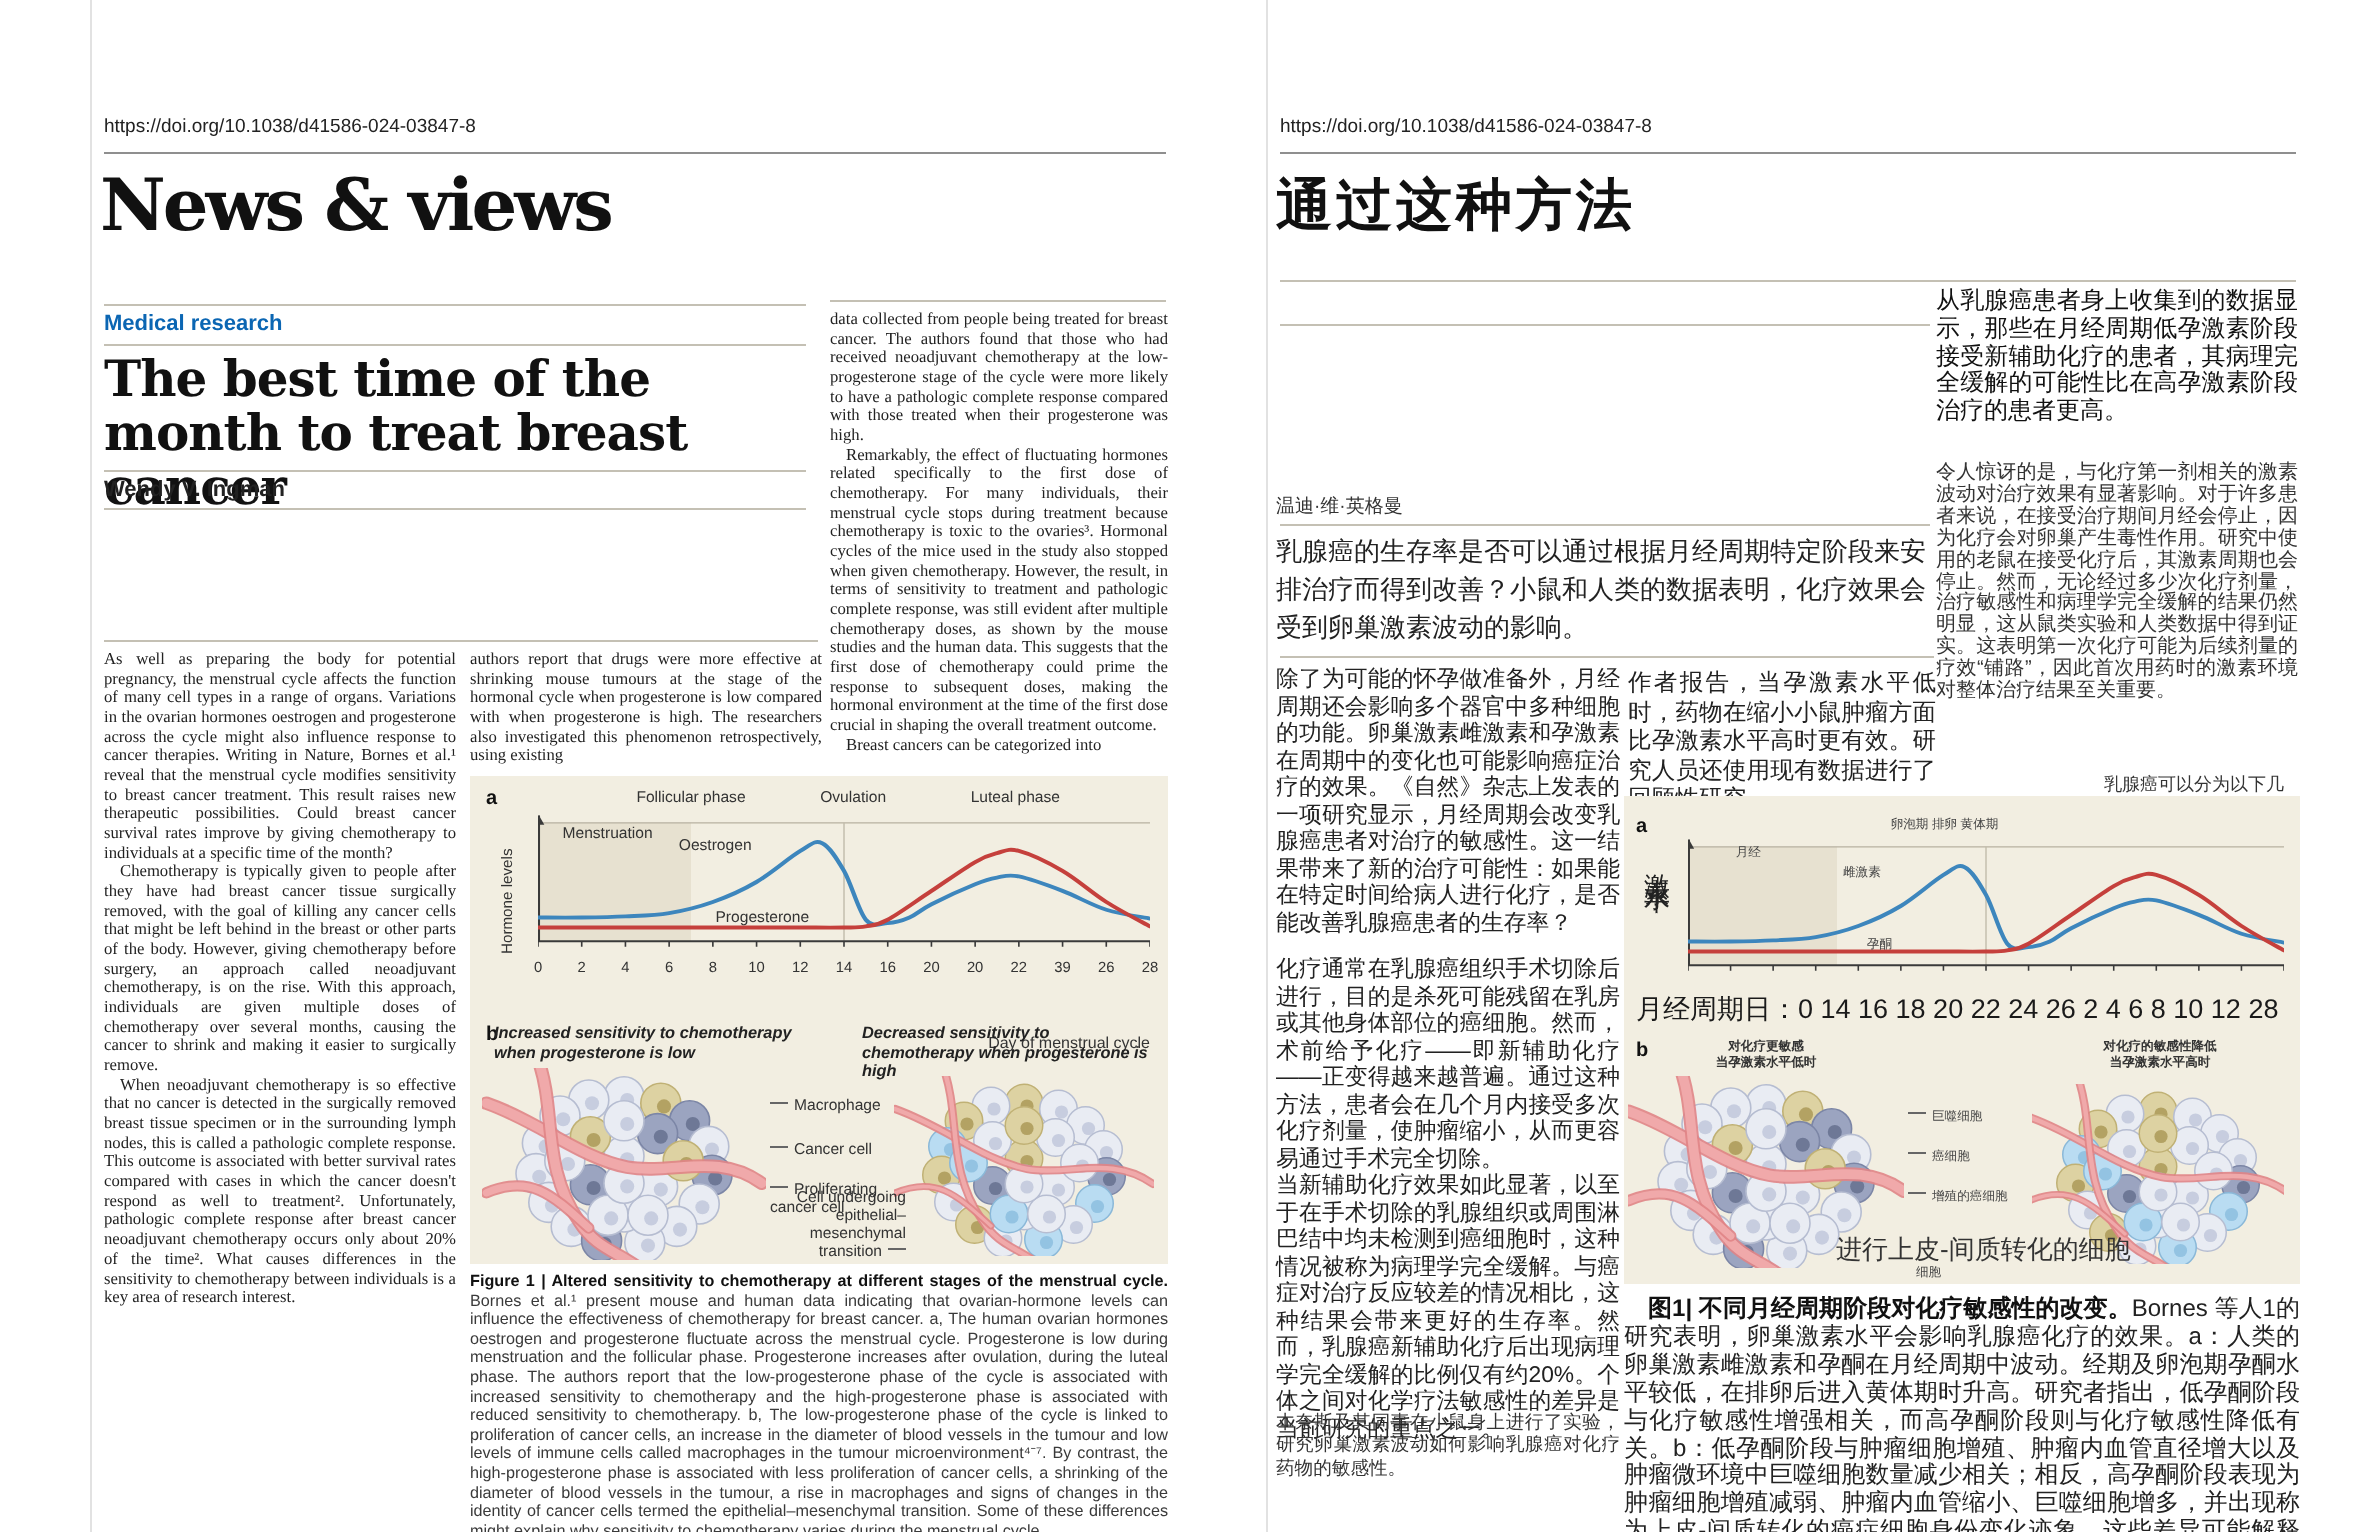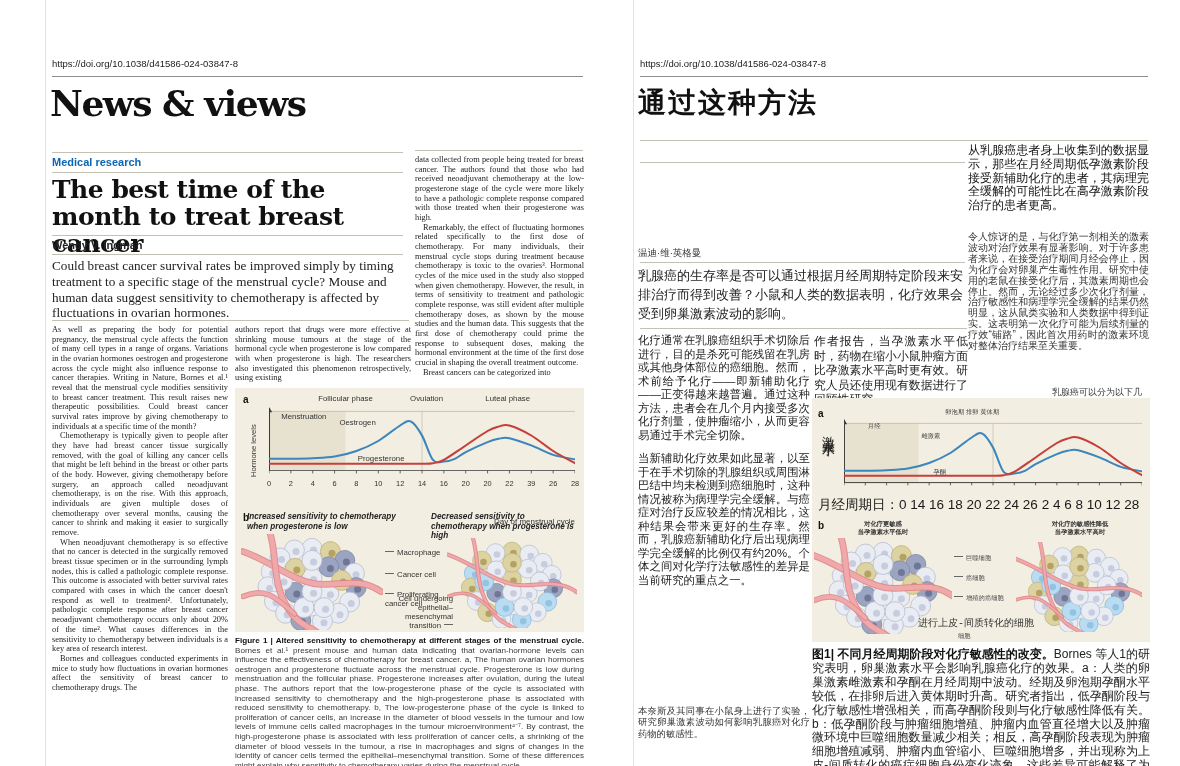--- a/index.html
+++ b/index.html
@@ -84,51 +84,49 @@
   .ylab-cn { left:8px; top:28px; width:16px; font-size:13px; line-height:15px; color:#222; writing-mode:vertical-rl; letter-spacing:3px; }
   #chart-wrap-cn { left:32px; top:8px; width:298px; height:90px; }
   .cn-tiny { font-size:6.3px; color:#444; }
   .cnl-phase { left:34%; top:2px; } .cnl-menst { left:8%; top:16px; } .cnl-oe { left:26%; top:26px; } .cnl-pg { left:30%; top:62px; }
   .cn-xaxis { left:6px; top:98px; width:330px; font-size:13.5px; color:#1a1a1a; }
   #fig-cn .pb-l { left:16px;  top:122px; width:110px; font-size:6.3px; line-height:8px; font-weight:bold; text-align:center; color:#333; }
   #fig-cn .pb-r { left:208px; top:122px; width:120px; font-size:6.3px; line-height:8px; font-weight:bold; text-align:center; color:#333; }
   #fig-cn .tu-l { left:2px;   top:140px; width:138px; height:96px; }
   #fig-cn .tu-r { left:204px; top:144px; width:126px; height:90px; }
   #fig-cn .cl-mac { left:142px; top:156px; } #fig-cn .cl-can { left:142px; top:176px; } #fig-cn .cl-pro { left:142px; top:196px; }
-  #fig-cn .cl-emt { left:106px; top:218px; font-size:10px; color:#333;font-family:Liberation Mono, monospace; }
+  #fig-cn .cl-emt { left:106px; top:218px; font-size:13px; color:#333; }
   #fig-cn .cl-c2  { left:146px; top:234px; }
 
   .caption-cn { top:648px; left:178px; width:338px; font-size:12px; line-height:13.9px; text-align:justify; color:#222; }
-  .caption-cn b { color:#111; }
+  .caption-cn b { color:#111;margin-left:12px; }
 </style>
 </head>
 <body>
 
 <div class="page" id="left-page">
   <a class="url" href="#">https://doi.org/10.1038/d41586-024-03847-8</a>
   <div class="rule" style="top:76px"></div>
   <div class="masthead-en">News &amp; views</div>
 
   <div class="rule hair" style="top:152px; right:180px"></div>
   <div class="kicker">Medical research</div>
   <div class="rule hair" style="top:172px; right:180px"></div>
   <div class="title-en">The best time of the month to treat breast cancer</div>
   <div class="rule hair" style="top:235px; right:180px"></div>
   <div class="author-en">Wendy V. Ingman</div>
   <div class="rule hair" style="top:254px; right:180px"></div>
-  <div class="standfirst-en">Could breast cancer survival rates be improved simply by timing treatment to a specific stage of the menstrual cycle? Mouse and human data suggest sensitivity to chemotherapy is affected by fluctuations in ovarian hormones.</div>
 
   <div class="rule hair" style="top:320px; right:174px"></div>
   <div class="rule hair" style="top:150px; left:369px"></div>
 
   <div class="en-col" id="en-col1">
       <p>As well as preparing the body for potential pregnancy, the menstrual cycle affects the function of many cell types in a range of organs. Variations in the ovarian hormones oestrogen and progesterone across the cycle might also influence response to cancer therapies. Writing in Nature, Bornes et al.¹ reveal that the menstrual cycle modifies sensitivity to breast cancer treatment. This result raises new therapeutic possibilities. Could breast cancer survival rates improve by giving chemotherapy to individuals at a specific time of the month?</p>
       <p>Chemotherapy is typically given to people after they have had breast cancer tissue surgically removed, with the goal of killing any cancer cells that might be left behind in the breast or other parts of the body. However, giving chemotherapy before surgery, an approach called neoadjuvant chemotherapy, is on the rise. With this approach, individuals are given multiple doses of chemotherapy over several months, causing the cancer to shrink and making it easier to surgically remove.</p>
       <p>When neoadjuvant chemotherapy is so effective that no cancer is detected in the surgically removed breast tissue specimen or in the surrounding lymph nodes, this is called a pathologic complete response. This outcome is associated with better survival rates compared with cases in which the cancer doesn't respond as well to treatment². Unfortunately, pathologic complete response after breast cancer neoadjuvant chemotherapy occurs only about 20% of the time². What causes differences in the sensitivity to chemotherapy between individuals is a key area of research interest.</p>
-      <p>Bornes and colleagues conducted experiments in mice to study how fluctuations in ovarian hormones affect the sensitivity of breast cancer to chemotherapy drugs. The</p>
     </div>
   <div class="en-col" id="en-col2">
       <p>authors report that drugs were more effective at shrinking mouse tumours at the stage of the hormonal cycle when progesterone is low compared with when progesterone is high. The researchers also investigated this phenomenon retrospectively, using existing</p>
     </div>
   <div class="en-col" id="en-col3">
       <p>data collected from people being treated for breast cancer. The authors found that those who had received neoadjuvant chemotherapy at the low-progesterone stage of the cycle were more likely to have a pathologic complete response compared with those treated when their progesterone was high.</p>
       <p>Remarkably, the effect of fluctuating hormones related specifically to the first dose of chemotherapy. For many individuals, their menstrual cycle stops during treatment because chemotherapy is toxic to the ovaries³. Hormonal cycles of the mice used in the study also stopped when given chemotherapy. However, the result, in terms of sensitivity to treatment and pathologic complete response, was still evident after multiple chemotherapy doses, as shown by the mouse studies and the human data. This suggests that the first dose of chemotherapy could prime the response to subsequent doses, making the hormonal environment at the time of the first dose crucial in shaping the overall treatment outcome.</p>
       <p>Breast cancers can be categorized into</p>
     </div>
 
@@ -335,20 +333,21 @@
   <div class="author-cn">温迪·维·英格曼</div>
   <div class="rule hair" style="top:262px; right:183px"></div>
   <div class="standfirst-cn">乳腺癌的生存率是否可以通过根据月经周期特定阶段来安排治疗而得到改善？小鼠和人类的数据表明，化疗效果会受到卵巢激素波动的影响。</div>
 
   <div class="cn-intro">从乳腺癌患者身上收集到的数据显示，那些在月经周期低孕激素阶段接受新辅助化疗的患者，其病理完全缓解的可能性比在高孕激素阶段治疗的患者更高。</div>
   <div class="cn-sub">令人惊讶的是，与化疗第一剂相关的激素波动对治疗效果有显著影响。对于许多患者来说，在接受治疗期间月经会停止，因为化疗会对卵巢产生毒性作用。研究中使用的老鼠在接受化疗后，其激素周期也会停止。然而，无论经过多少次化疗剂量，治疗敏感性和病理学完全缓解的结果仍然明显，这从鼠类实验和人类数据中得到证实。这表明第一次化疗可能为后续剂量的疗效“铺路”，因此首次用药时的激素环境对整体治疗结果至关重要。</div>
 
   <div class="rule hair" style="top:328px; right:181px"></div>
 
   <div class="cn-col" id="cn-col1">
+      <p>除了为可能的怀孕做准备外，月经周期还会影响多个器官中多种细胞的功能。卵巢激素雌激素和孕激素在周期中的变化也可能影响癌症治疗的效果。《自然》杂志上发表的一项研究显示，月经周期会改变乳腺癌患者对治疗的敏感性。这一结果带来了新的治疗可能性：如果能在特定时间给病人进行化疗，是否能改善乳腺癌患者的生存率？</p>
       <p>化疗通常在乳腺癌组织手术切除后进行，目的是杀死可能残留在乳房或其他身体部位的癌细胞。然而，术前给予化疗——即新辅助化疗——正变得越来越普遍。通过这种方法，患者会在几个月内接受多次化疗剂量，使肿瘤缩小，从而更容易通过手术完全切除。</p>
       <p>当新辅助化疗效果如此显著，以至于在手术切除的乳腺组织或周围淋巴结中均未检测到癌细胞时，这种情况被称为病理学完全缓解。与癌症对治疗反应较差的情况相比，这种结果会带来更好的生存率。然而，乳腺癌新辅助化疗后出现病理学完全缓解的比例仅有约20%。个体之间对化学疗法敏感性的差异是当前研究的重点之一。</p>
     </div>
   <div class="cn-note">本奈斯及其同事在小鼠身上进行了实验，研究卵巢激素波动如何影响乳腺癌对化疗药物的敏感性。</div>
   <div class="cn-col" id="cn-col2">
       <p>作者报告，当孕激素水平低时，药物在缩小小鼠肿瘤方面比孕激素水平高时更有效。研究人员还使用现有数据进行了回顾性研究。</p>
     </div>
   <div class="cn-fignote">乳腺癌可以分为以下几类:</div>
 
   <div class="figbox" id="fig-cn">

